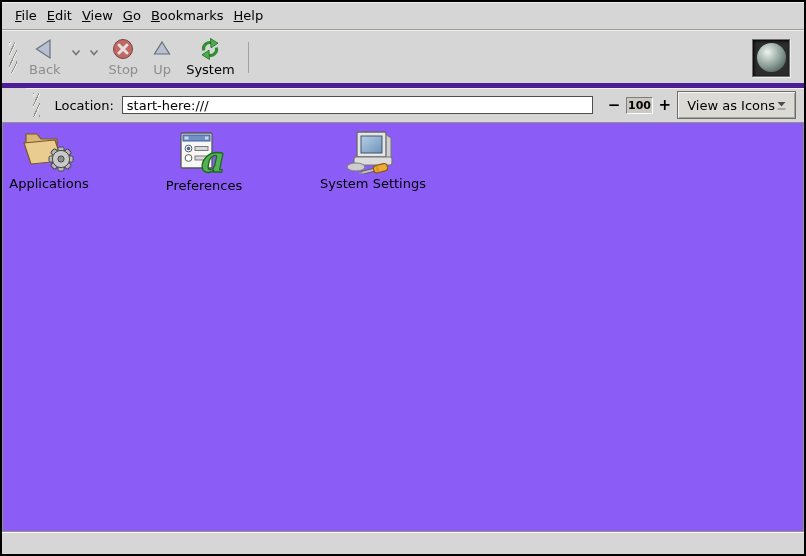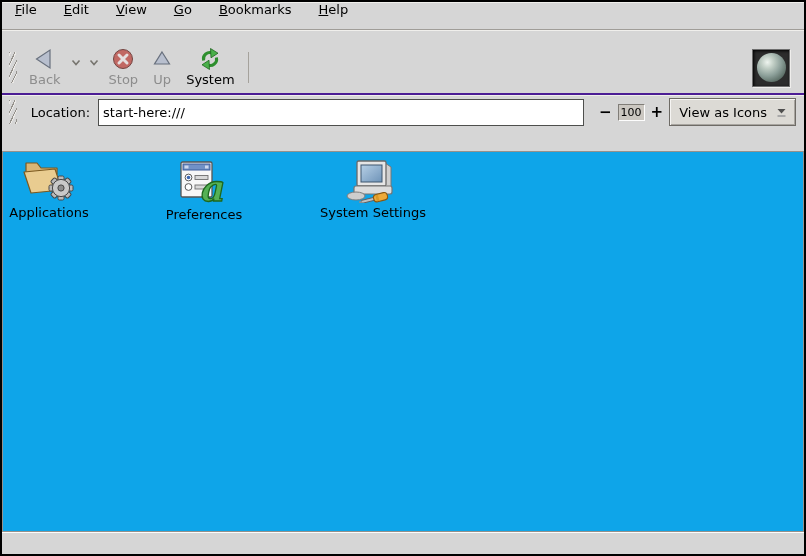--- a/index.html
+++ b/index.html
@@ -8,31 +8,31 @@
     width:806px; height:556px;
     border:2px solid #000;
     background:#d6d6d6;
     display:flex; flex-direction:column;
     font-family:"DejaVu Sans","Liberation Sans",sans-serif;
     font-size:13px; color:#000;
     position:relative; overflow:hidden;
   }
   
   .menubar {
-    flex:0 0 28px; display:flex; align-items:flex-start;
-    gap:27px; padding-left:13px;
+    flex:0 0 28px; display:flex; align-items:center;
+    gap:10px; padding-left:13px;
     border-bottom:1px solid #a09d98;
     box-shadow:inset 0 1px 0 #f0efec;
   }
   .menu-item { cursor:default; }
   
   .toolbar {
     flex:0 0 55px; display:flex; align-items:stretch;
-    padding:14px 10px 2px 4px;
-    border-bottom:2px solid #4c1d95;
+    padding:4px 10px 2px 4px;
+    border-bottom:5px solid #4c1d95;
     box-shadow:inset 0 1px 0 #f0efec;
   }
   .grip {
     width:8px; align-self:stretch;
     background:repeating-linear-gradient(115deg,#94918c 0 1px,#eceae7 1px 2px,rgba(0,0,0,0) 2px 5px);
   }
   .toolbar .grip { margin:8px 6px 8px 3px; }
   .tool-btn {
     display:flex; flex-direction:column; align-items:center; justify-content:flex-end;
     padding:3px 6px 4px; gap:2px; cursor:default;
@@ -51,50 +51,50 @@
   }
   .throbber-sphere {
     width:29px; height:29px; border-radius:50%;
     background:radial-gradient(circle at 36% 32%, #eef4ef 0%, #c2cfc6 22%, #8da09a 50%, #596b63 78%, #3f4c45 100%);
   }
   
   .locationbar {
     flex:0 0 34px; display:flex; align-items:center;
     padding:0 8px 0 4px;
     box-shadow:inset 0 1px 0 #f0efec;
+    margin-left:24px;
   }
   .locationbar .grip { margin:5px 0 5px 3px; }
   .loc-label { margin:0 8px 0 14px; white-space:nowrap; }
   .loc-input {
-    width:505px; height:27px;
+    width:505px; height:18px;
     border:1px solid #4e4f4d; background:#fff;
     font:13px "DejaVu Sans","Liberation Sans",sans-serif;
     padding:1px 4px; outline:none;
   }
   .zoom-out, .zoom-in { font-weight:bold; font-size:15px; padding:0 6px; cursor:default; }
   .zoom-out { margin-left:9px; }
   .zoom-box {
     width:28px; height:17px; background:#cbc7c1;
     border-top:1px solid #807d78; border-left:1px solid #807d78;
     border-bottom:1px solid #fdfdfd; border-right:1px solid #fdfdfd;
-    font-size:11px; display:flex; align-items:center; justify-content:center;
+    font-size:11px; display:flex; align-items:center; justify-content:center;font-weight:bold;
   }
   .view-as {
     margin-left:auto; height:28px;
-    display:flex; align-items:center; gap:8px; padding:0 7px 0 9px;
+    display:flex; align-items:center; padding:0 7px 0 9px;
     background:#dcdad5; border:1px solid #6e6b66;
     box-shadow:inset 1px 1px 0 #f6f5f3, inset -1px -1px 0 #a8a5a0;
     cursor:default; white-space:nowrap;
   }
   .omi { display:flex; }
   
   .content {
-    flex:1; background:#0ea5e9; position:relative;
+    flex:1; background:#8b5cf6; position:relative;
     border:1px solid #94918c;
-    margin-top:22px;
   }
   .icon-cell {
     position:absolute; top:5px; width:110px;
     display:flex; flex-direction:column; align-items:center;
     cursor:default;
   }
   .icon-cell .icon-label { margin-top:3px; line-height:14px; white-space:nowrap; }
   .cell-0 { left:-9px; }
   .cell-1 { left:146px; }
   .cell-2 { left:315px; }

